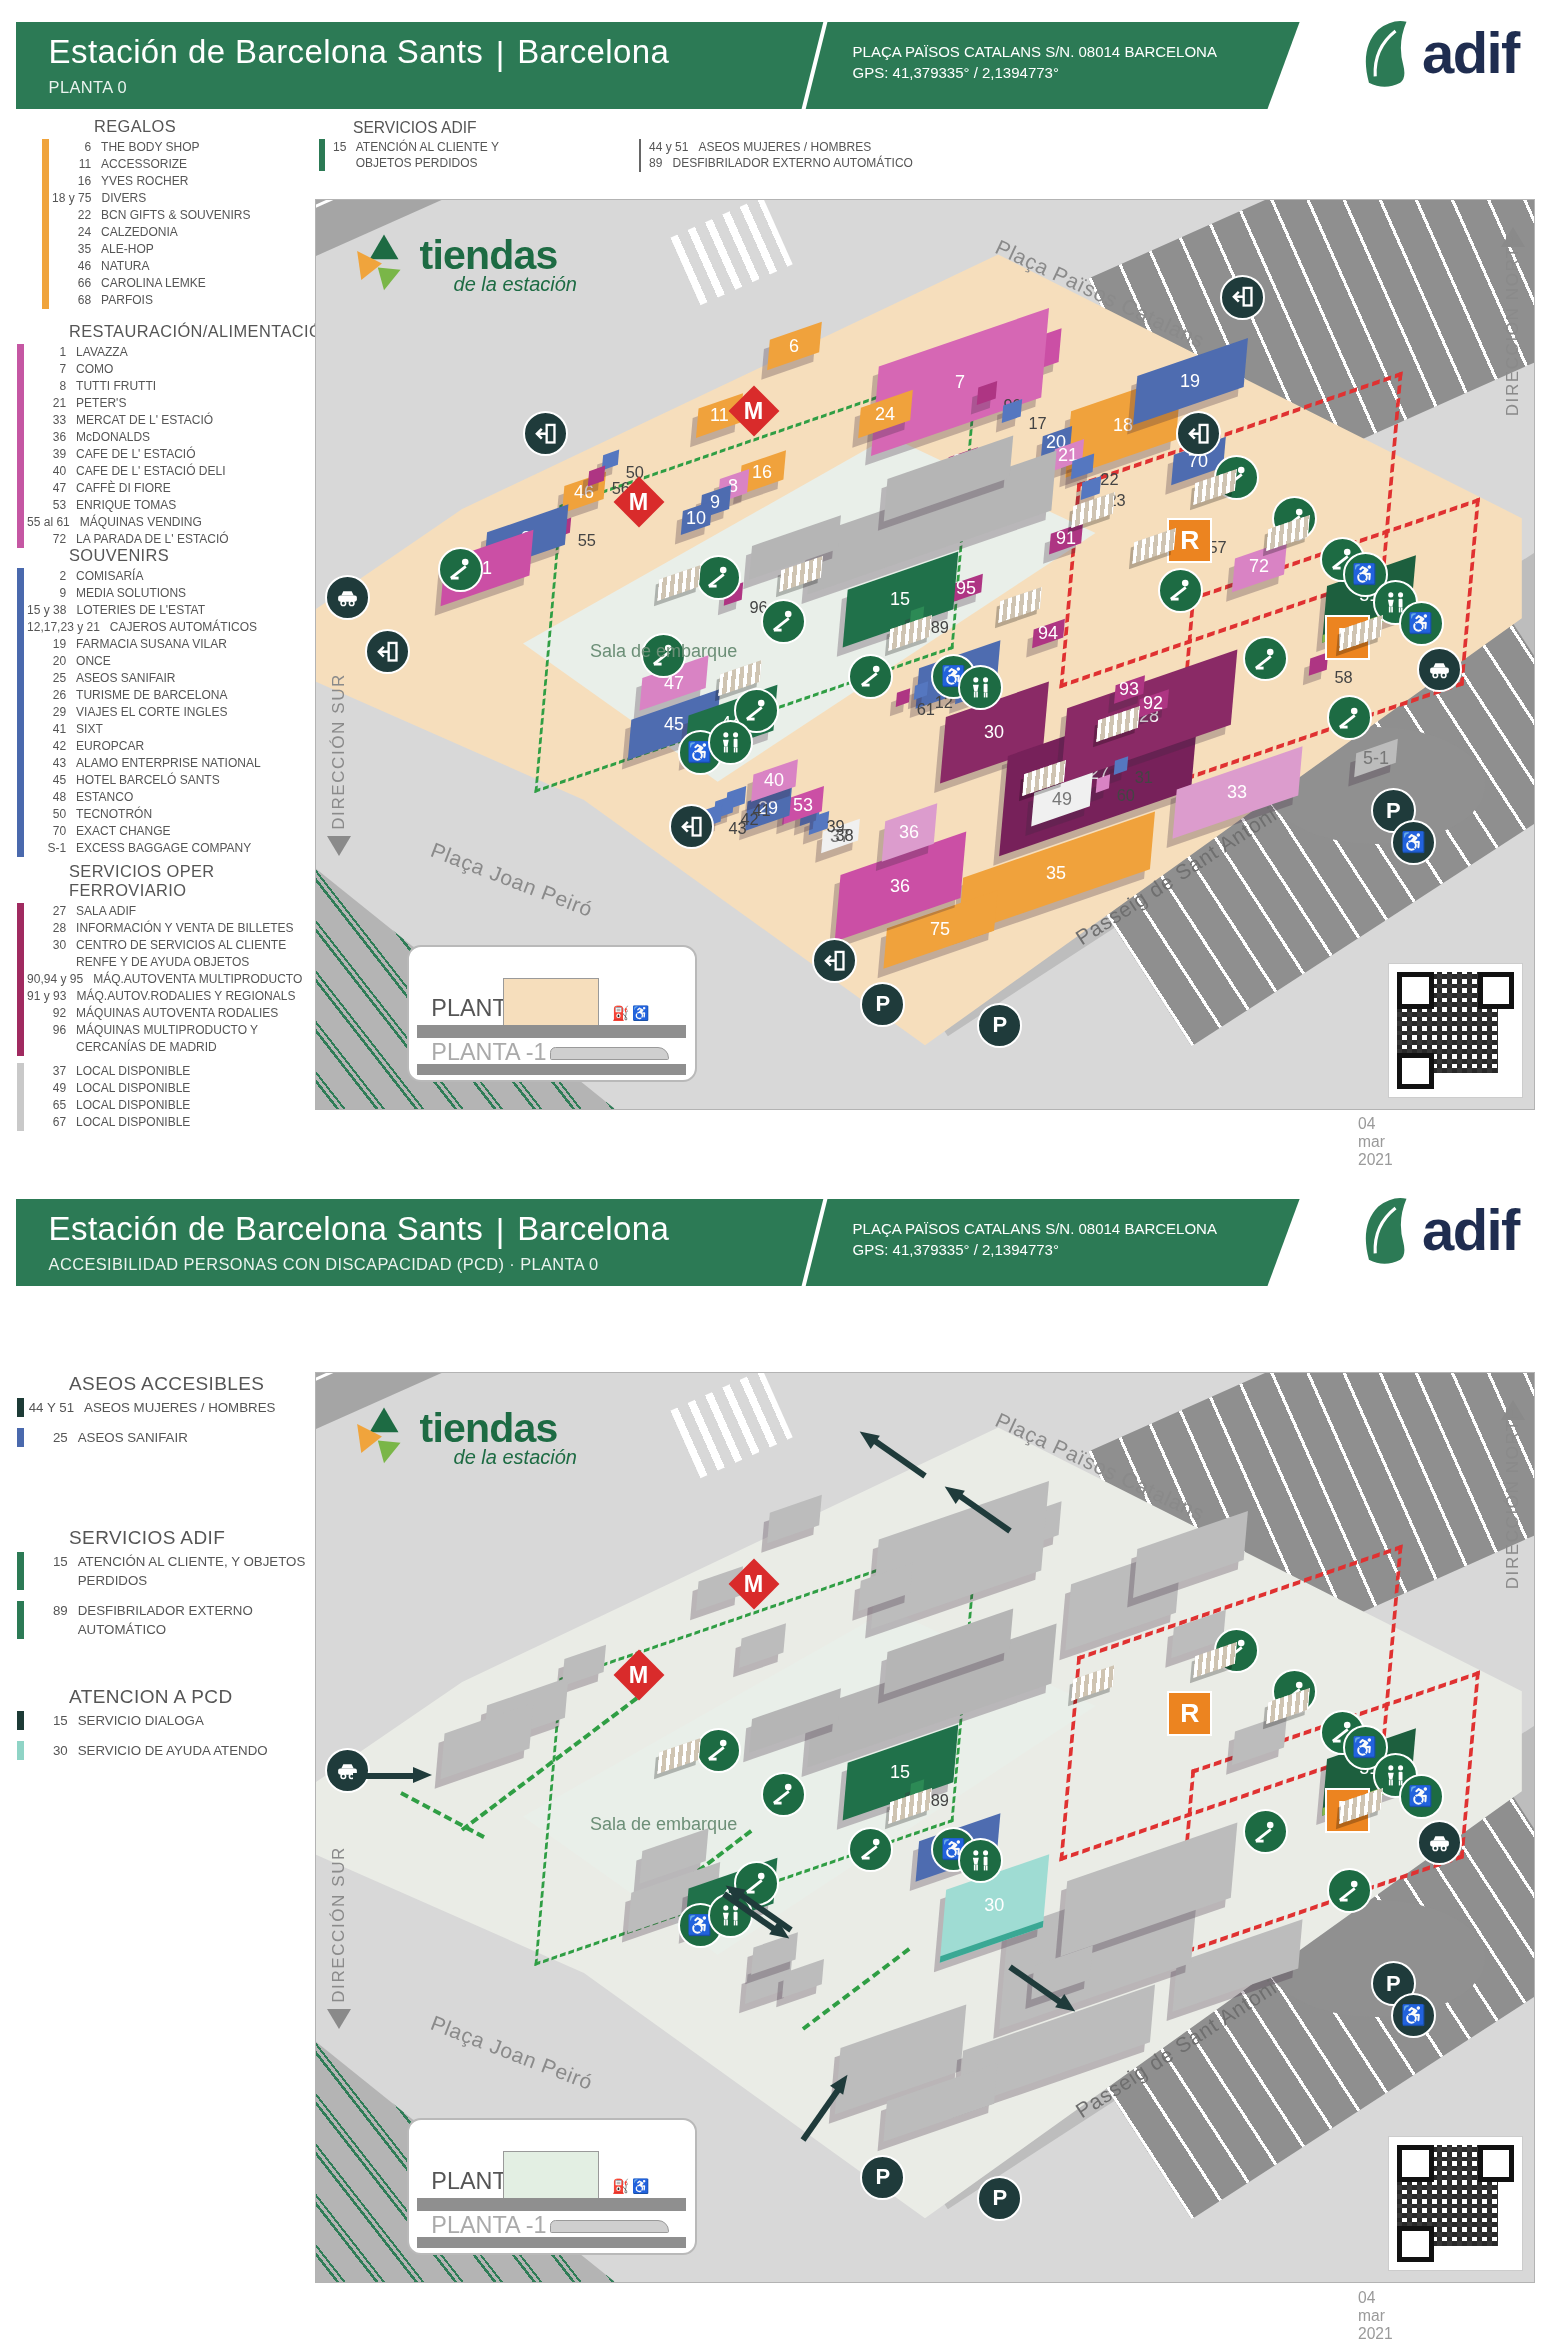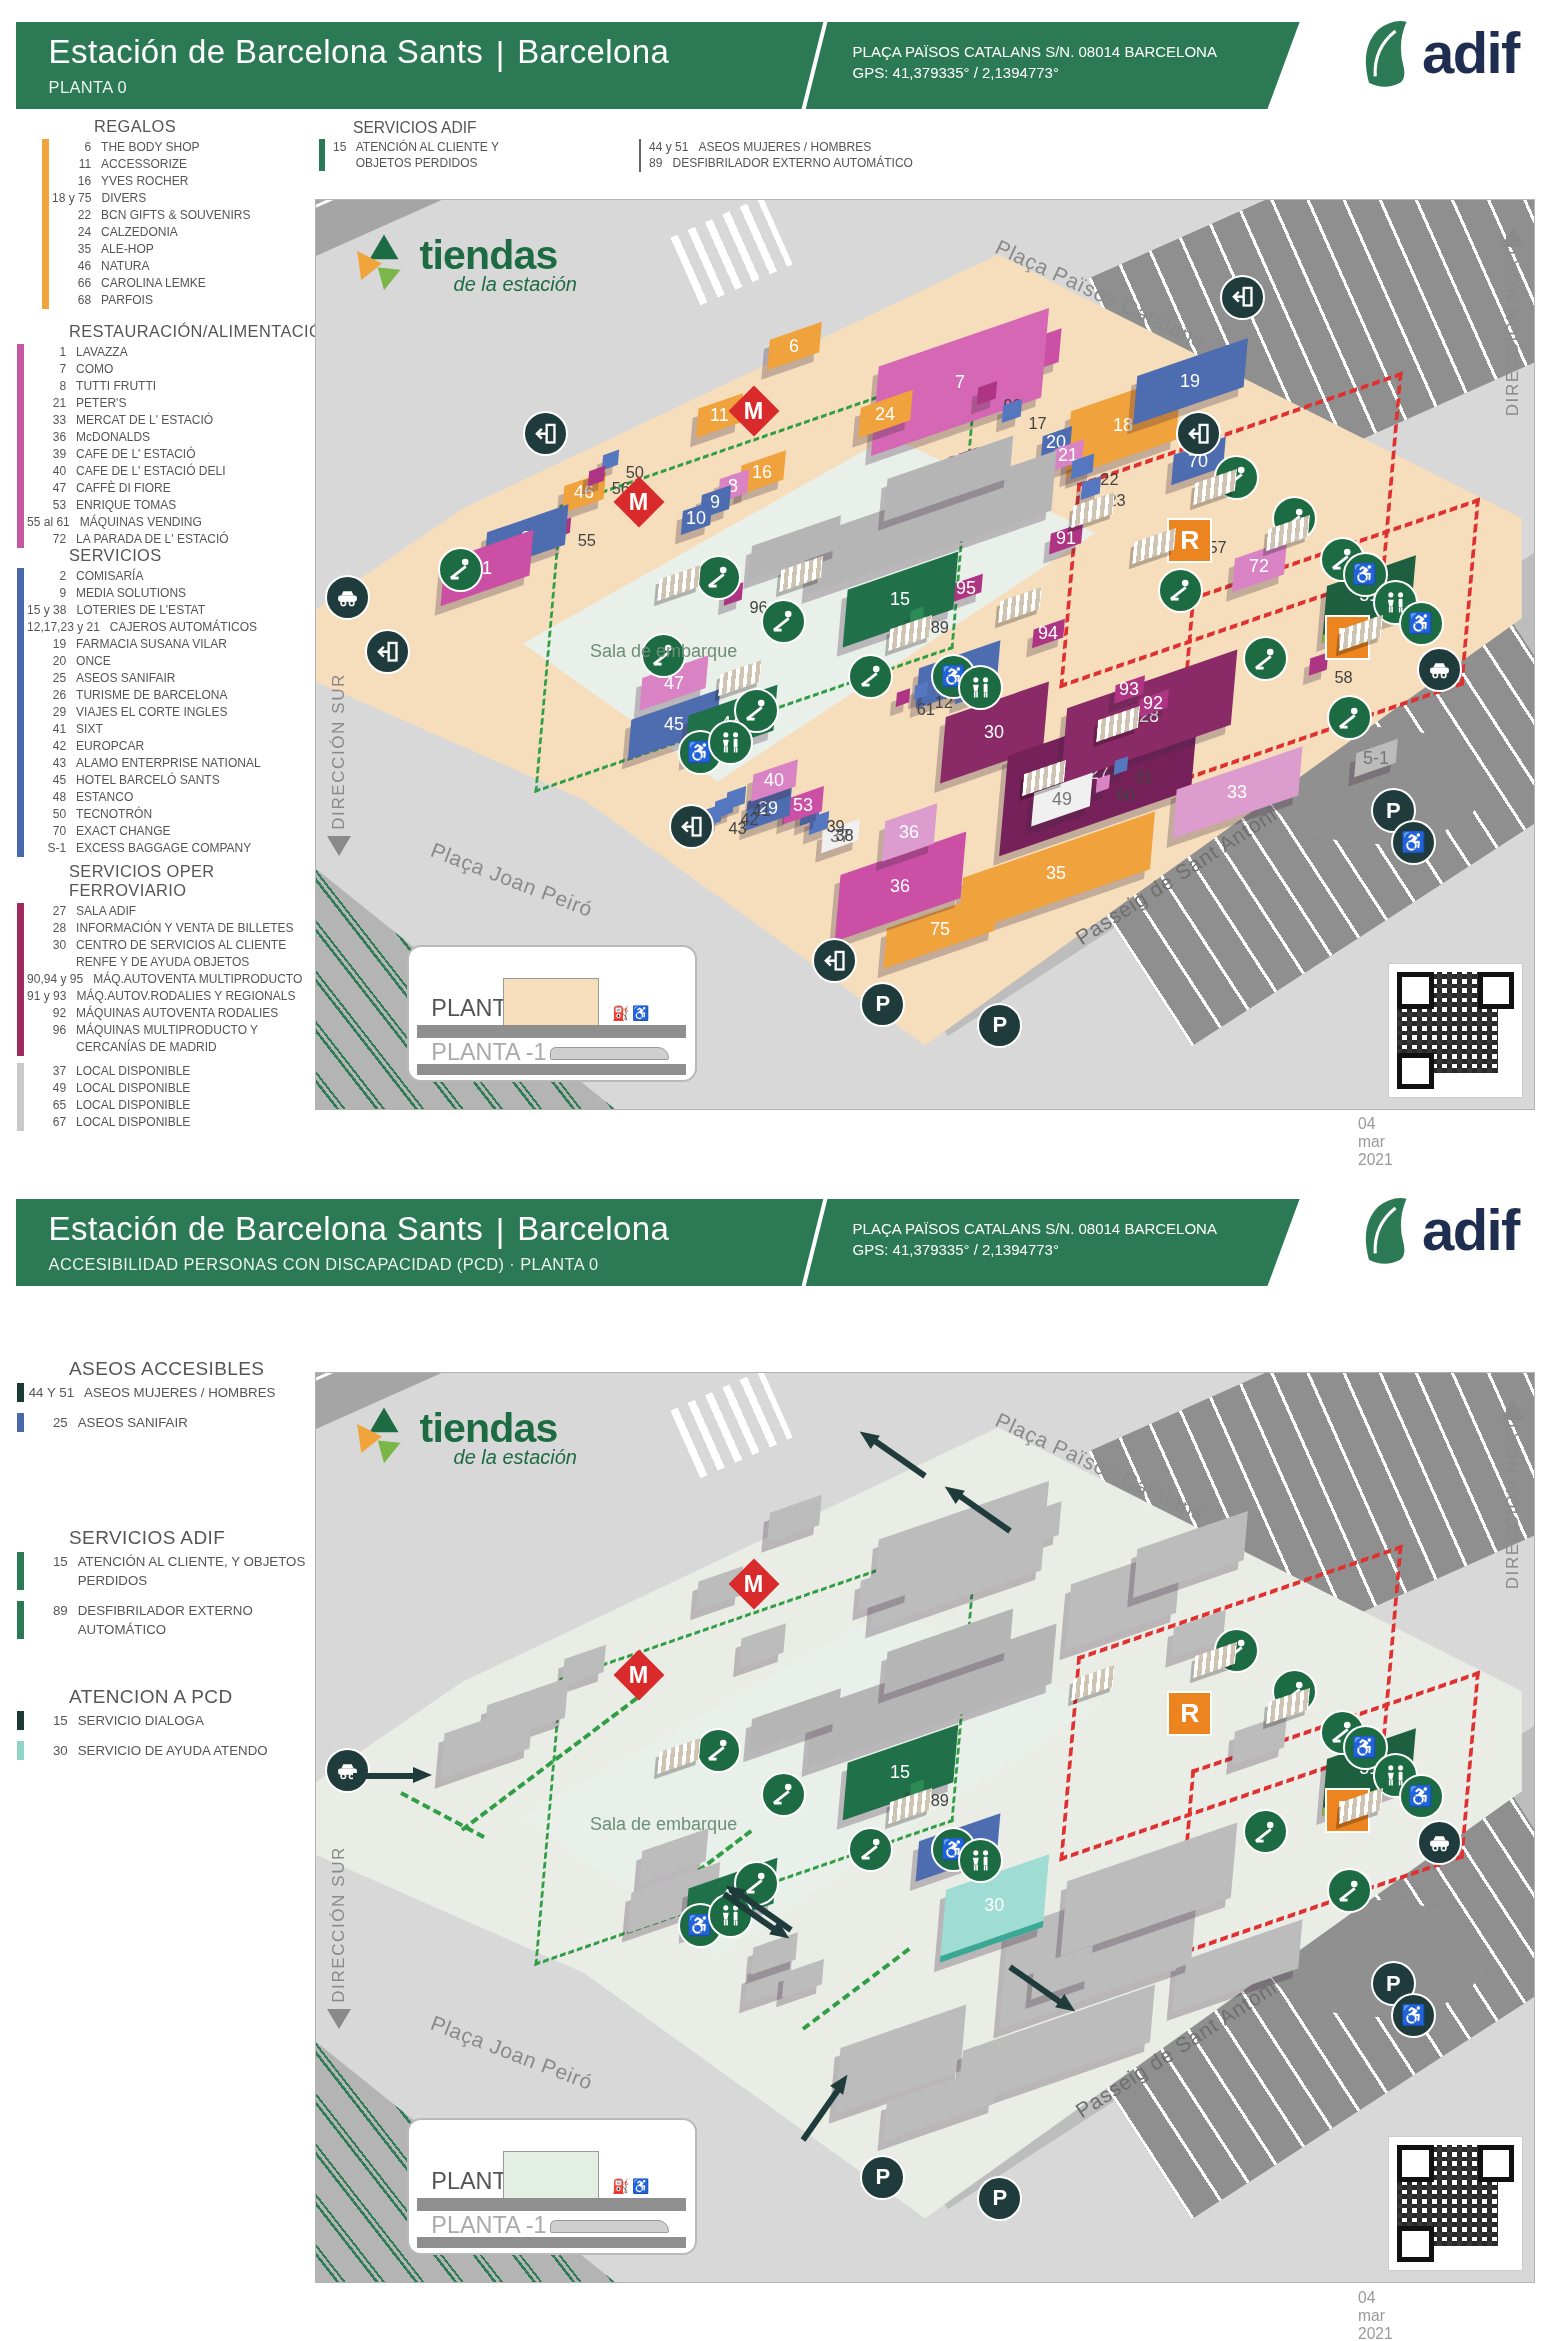--- a/index.html
+++ b/index.html
@@ -256,21 +256,21 @@
                 <span class="lbl">MÁQUINAS VENDING</span>
               </div>
               <div class="lg-row">
                 <span class="num">72</span>
                 <span class="lbl">LA PARADA DE L' ESTACIÓ</span>
               </div>
             </div>
           </div>
         </div>
         <div class="lg-sec" style="top: 546px;">
-          <h3>SERVICIOS</h3>
+          <h3>SOUVENIRS</h3>
           <div class="lg-rows">
             <div class="lg-bar" style="background: rgb(74, 105, 173);"></div>
             <div class="lg-items">
               <div class="lg-row">
                 <span class="num">2</span>
                 <span class="lbl">COMISARÍA</span>
               </div>
               <div class="lg-row">
                 <span class="num">9</span>
                 <span class="lbl">MEDIA SOLUTIONS</span>
@@ -891,21 +891,21 @@
     </div>
     <div class="adif">
       <svg width="61" height="72" viewBox="0 0 78 92">
         <path d="M14 84 Q2 40 26 16 Q44 2 62 6 Q50 34 58 62 Q62 78 54 84 Q34 94 14 84 Z" fill="#2c7a55"></path>
         <path d="M22 76 Q20 40 48 18" stroke="#fff" stroke-width="4" fill="none"></path>
       </svg>
       <span class="word">adif</span>
     </div>
 
     <div id="p2-legend">
-        <div class="lg-sec p2sec" style="top: 181px;">
+        <div class="lg-sec p2sec" style="top: 196px;">
           <h3 style="font-size: 19px;">ASEOS ACCESIBLES</h3>
           <div class="lg-row">
             <div class="lg-bar2" style="background: rgb(29, 59, 54);"></div>
             <span class="num">44 Y 51</span>
             <span class="lbl">ASEOS MUJERES / HOMBRES</span>
           </div>
           <div class="lg-row">
             <div class="lg-bar2" style="background: rgb(74, 105, 173);"></div>
             <span class="num">25</span>
             <span class="lbl">ASEOS SANIFAIR</span>

